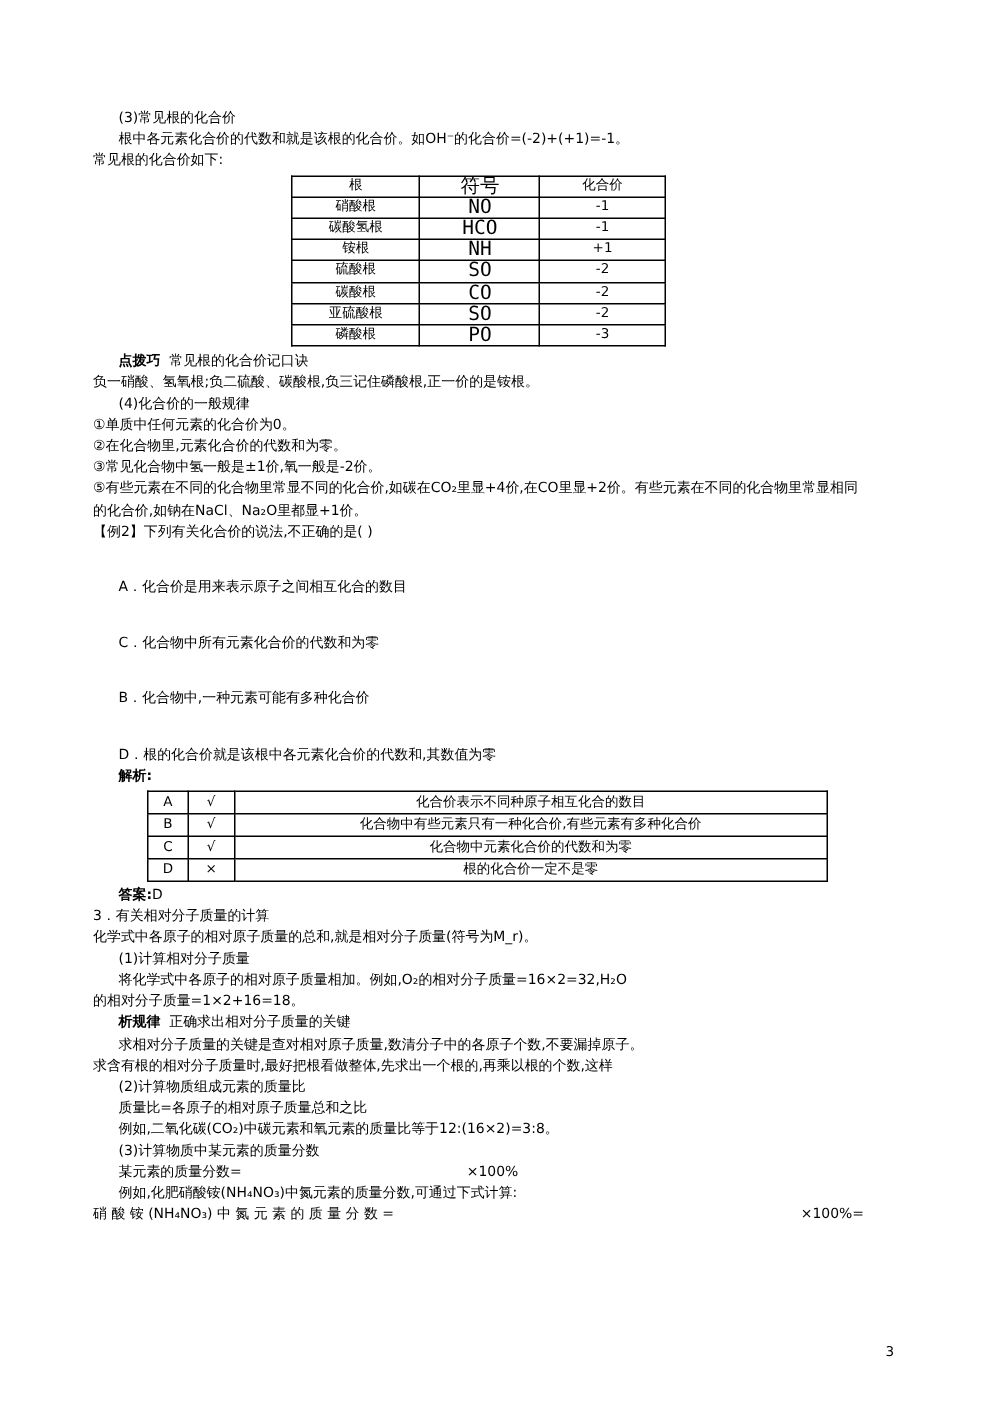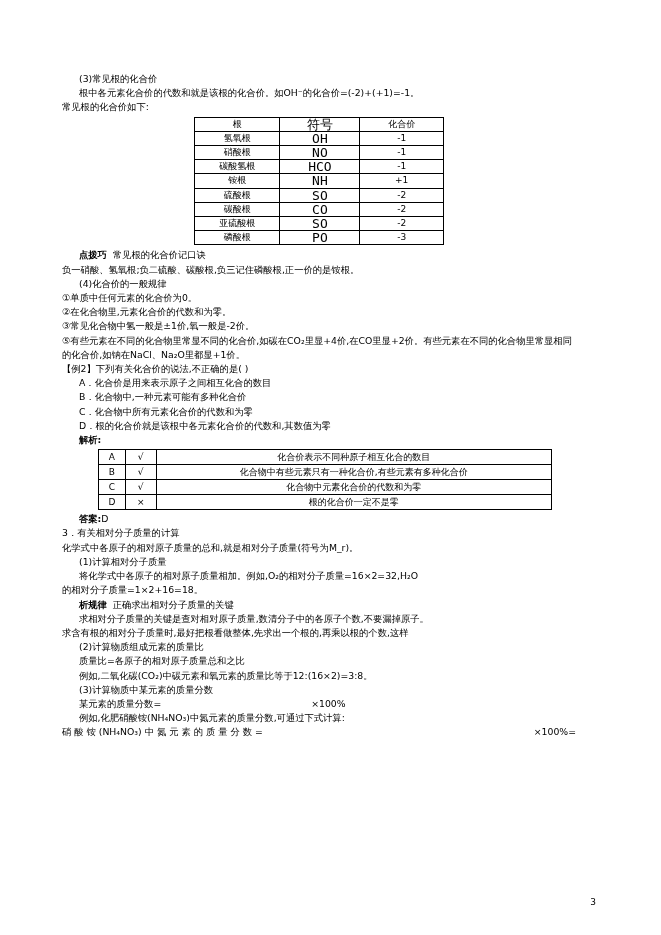--- a/index.html
+++ b/index.html
@@ -83,21 +83,21 @@
     bottom: 28px;
     font-size: 9px;
   }
   .blank-gap { display: inline-block; width: 150px; }
   .justify-row {
     display: flex;
     justify-content: space-between;
     font-size: 9.3px;
     line-height: 14.2px;
   }
-  .lead { padding-left: 17px; }
+  .lead { padding-left: 17px; margin-top: 23px; }
   .check { font-size: 8px; }
 </style>
 </head>
 <body>
 
 <div class="page">
 
   <div class="body-text">
 
     <p class="indent">(3)常见根的化合价</p>
@@ -105,25 +105,20 @@
     <p class="noindent">常见根的化合价如下:</p>
 
     <table class="val-table">
       <tbody>
           <tr>
         <th class="c1">根</th>
         <th class="c2">符号</th>
         <th class="c3">化合价</th>
       </tr>
       <tr>
-        <td class="c1">氢氧根</td>
-        <td class="c2">OH</td>
-        <td class="c3">-1</td>
-      </tr>
-      <tr>
         <td class="c1">硝酸根</td>
         <td class="c2">NO</td>
         <td class="c3">-1</td>
       </tr>
       <tr>
         <td class="c1">碳酸氢根</td>
         <td class="c2">HCO</td>
         <td class="c3">-1</td>
       </tr>
       <tr>
@@ -160,22 +155,22 @@
     <p class="noindent">负一硝酸、氢氧根;负二硫酸、碳酸根,负三记住磷酸根,正一价的是铵根。</p>
 
     <p class="indent">(4)化合价的一般规律</p>
     <p class="noindent">①单质中任何元素的化合价为0。</p>
     <p class="noindent">②在化合物里,元素化合价的代数和为零。</p>
     <p class="noindent">③常见化合物中氢一般是±1价,氧一般是-2价。</p>
     <p class="noindent">⑤有些元素在不同的化合物里常显不同的化合价,如碳在CO₂里显+4价,在CO里显+2价。有些元素在不同的化合物里常显相同的化合价,如钠在NaCl、Na₂O里都显+1价。</p>
 
     <p class="noindent">【例2】下列有关化合价的说法,不正确的是(        )</p>
     <p class="noindent lead">A．化合价是用来表示原子之间相互化合的数目</p>
+    <p class="noindent lead">C．化合物中所有元素化合价的代数和为零</p>
     <p class="noindent lead">B．化合物中,一种元素可能有多种化合价</p>
-    <p class="noindent lead">C．化合物中所有元素化合价的代数和为零</p>
     <p class="noindent lead">D．根的化合价就是该根中各元素化合价的代数和,其数值为零</p>
 
     <p class="indent bold">解析:</p>
 
     <table class="ans-table">
       <tbody>
           <tr>
         <td class="ac1">A</td>
         <td class="ac2 check">√</td>
         <td class="ac3">化合价表示不同种原子相互化合的数目</td>

